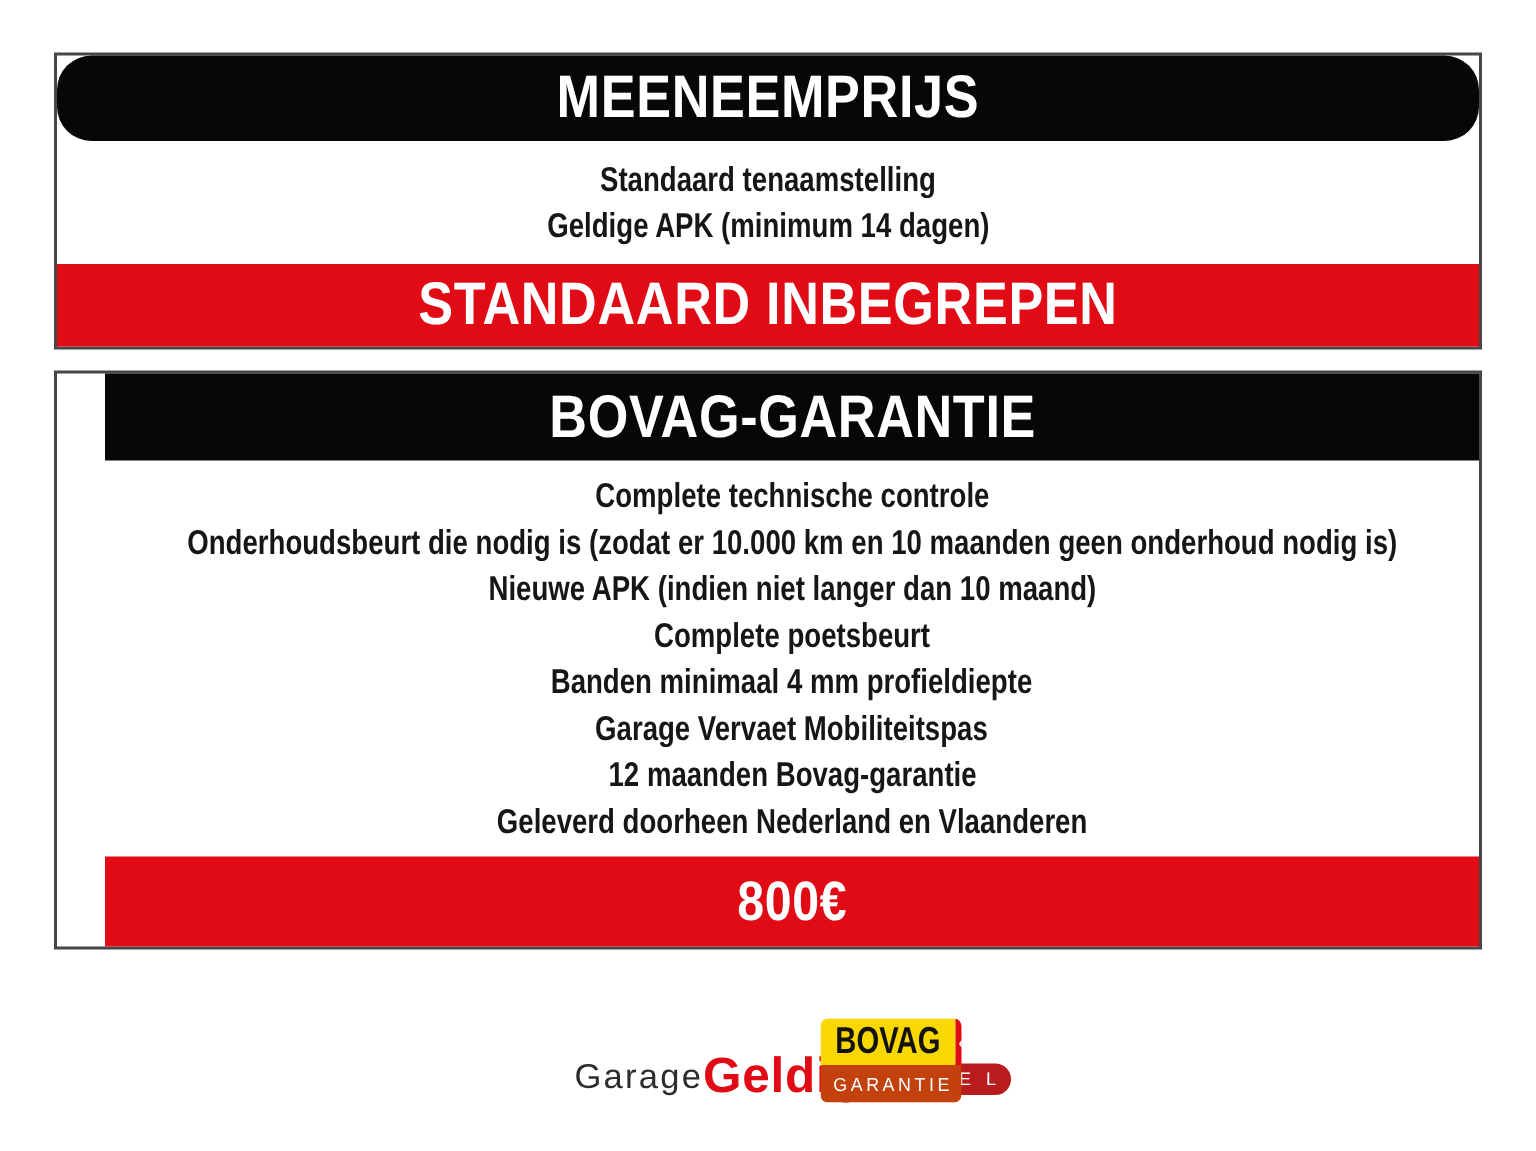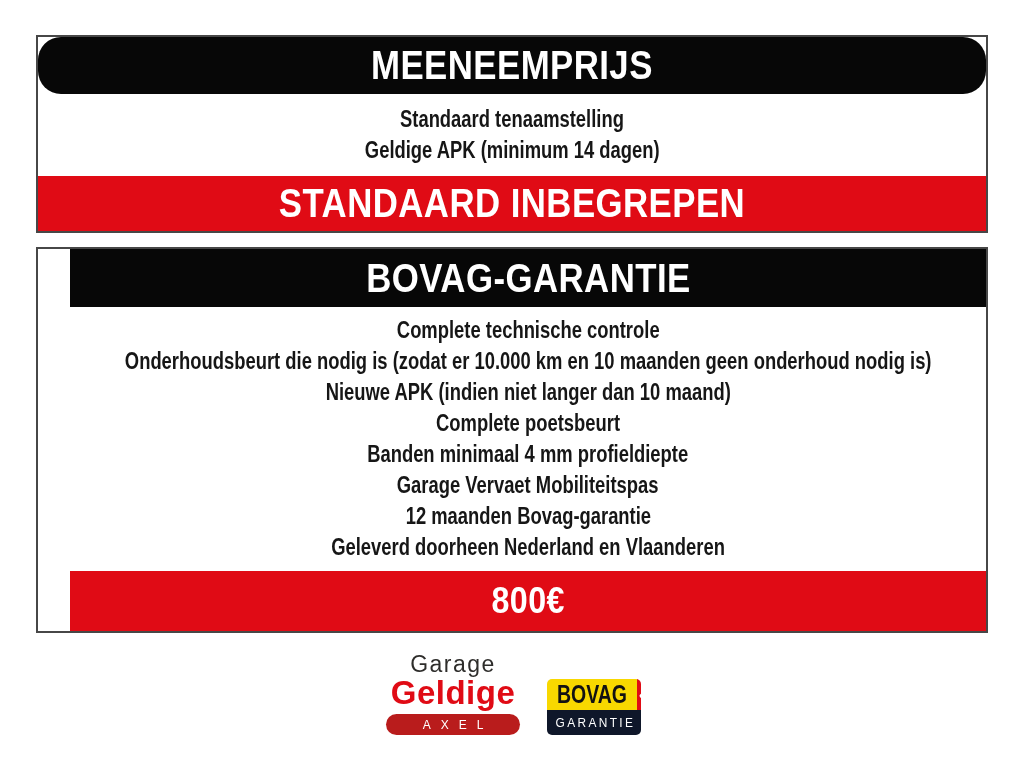--- a/index.html
+++ b/index.html
@@ -37,37 +37,37 @@
     flex:1 1 auto;display:flex;flex-direction:column;justify-content:center;
     align-items:center;color:var(--body-text);font-weight:700;text-align:center;
   }
   .content p{margin:0;font-size:23px;line-height:31px;}
   .content .cond{transform:scaleX(0.8);letter-spacing:0;}
   
   .logos{
     position:absolute;left:0;top:659px;width:100%;height:76px;
     display:flex;justify-content:center;align-items:flex-end;gap:24px;
   }
-  .gv{display:flex;flex-direction:column;align-items:center;width:140px;}
+  .gv{display:flex;flex-direction:row;align-items:center;width:140px;}
   .gv-garage{color:var(--garage-gray);font-size:23px;font-weight:400;letter-spacing:1.5px;line-height:1;}
   .gv-vervaet{color:var(--accent-red);font-weight:700;font-size:33px;line-height:1.05;letter-spacing:0.5px;}
   .gv-axel{
     margin-top:3px;background:#b91c1c;color:#ffffff;border-radius:11px;
     height:21px;width:134px;display:flex;align-items:center;justify-content:center;
     font-weight:400;font-size:12px;letter-spacing:10px;text-indent:10px;
   }
   .bovag{
     width:94px;height:56px;border-radius:5px;overflow:hidden;
     display:flex;flex-direction:column;flex:0 0 auto;
   }
   .bovag-top{flex:1 1 auto;display:flex;}
   .bovag-yellow{flex:1 1 auto;background:var(--bovag-yellow);display:flex;align-items:center;justify-content:center;}
   .bovag-yellow span{font-weight:700;font-size:25px;color:#121212;display:inline-block;transform:scaleX(0.78);white-space:nowrap;}
   .bovag-red{width:30px;background:var(--accent-red);display:flex;align-items:center;justify-content:center;}
-  .bovag-bottom{height:25px;background:#0f172a;display:flex;align-items:center;justify-content:center;}
+  .bovag-bottom{height:25px;background:#c2410c;display:flex;align-items:center;justify-content:center;}
   .bovag-bottom span{color:#ffffff;font-size:12.5px;letter-spacing:2.5px;text-indent:2.5px;display:inline-block;transform:scaleX(0.95);white-space:nowrap;}
 </style>
 </head>
 <body>
 
 <div class="canvas">
 
   <section class="block" id="block-meeneemprijs">
     <header class="bar bar-black hdr1">
       <span class="cond">MEENEEMPRIJS</span>

